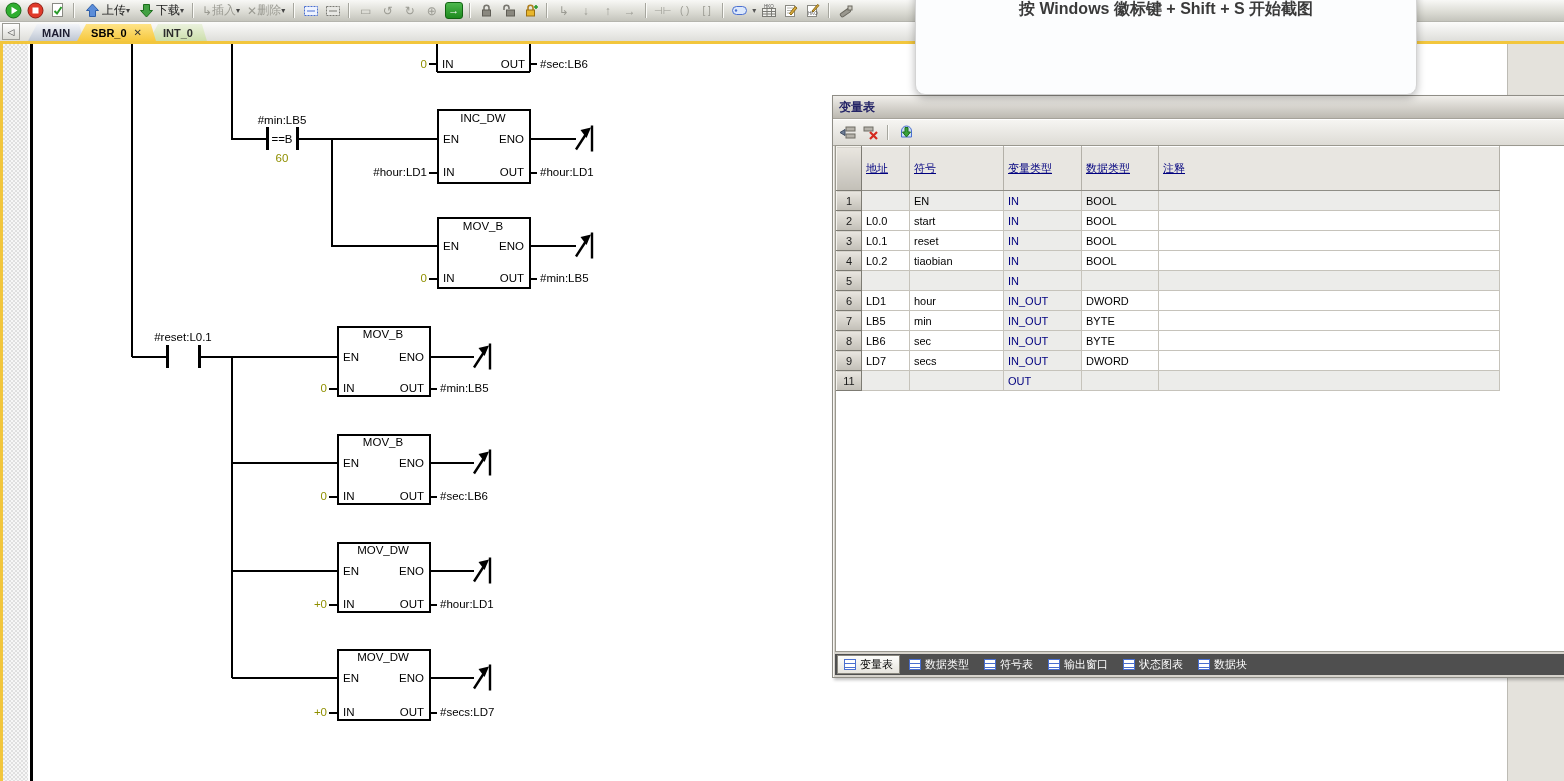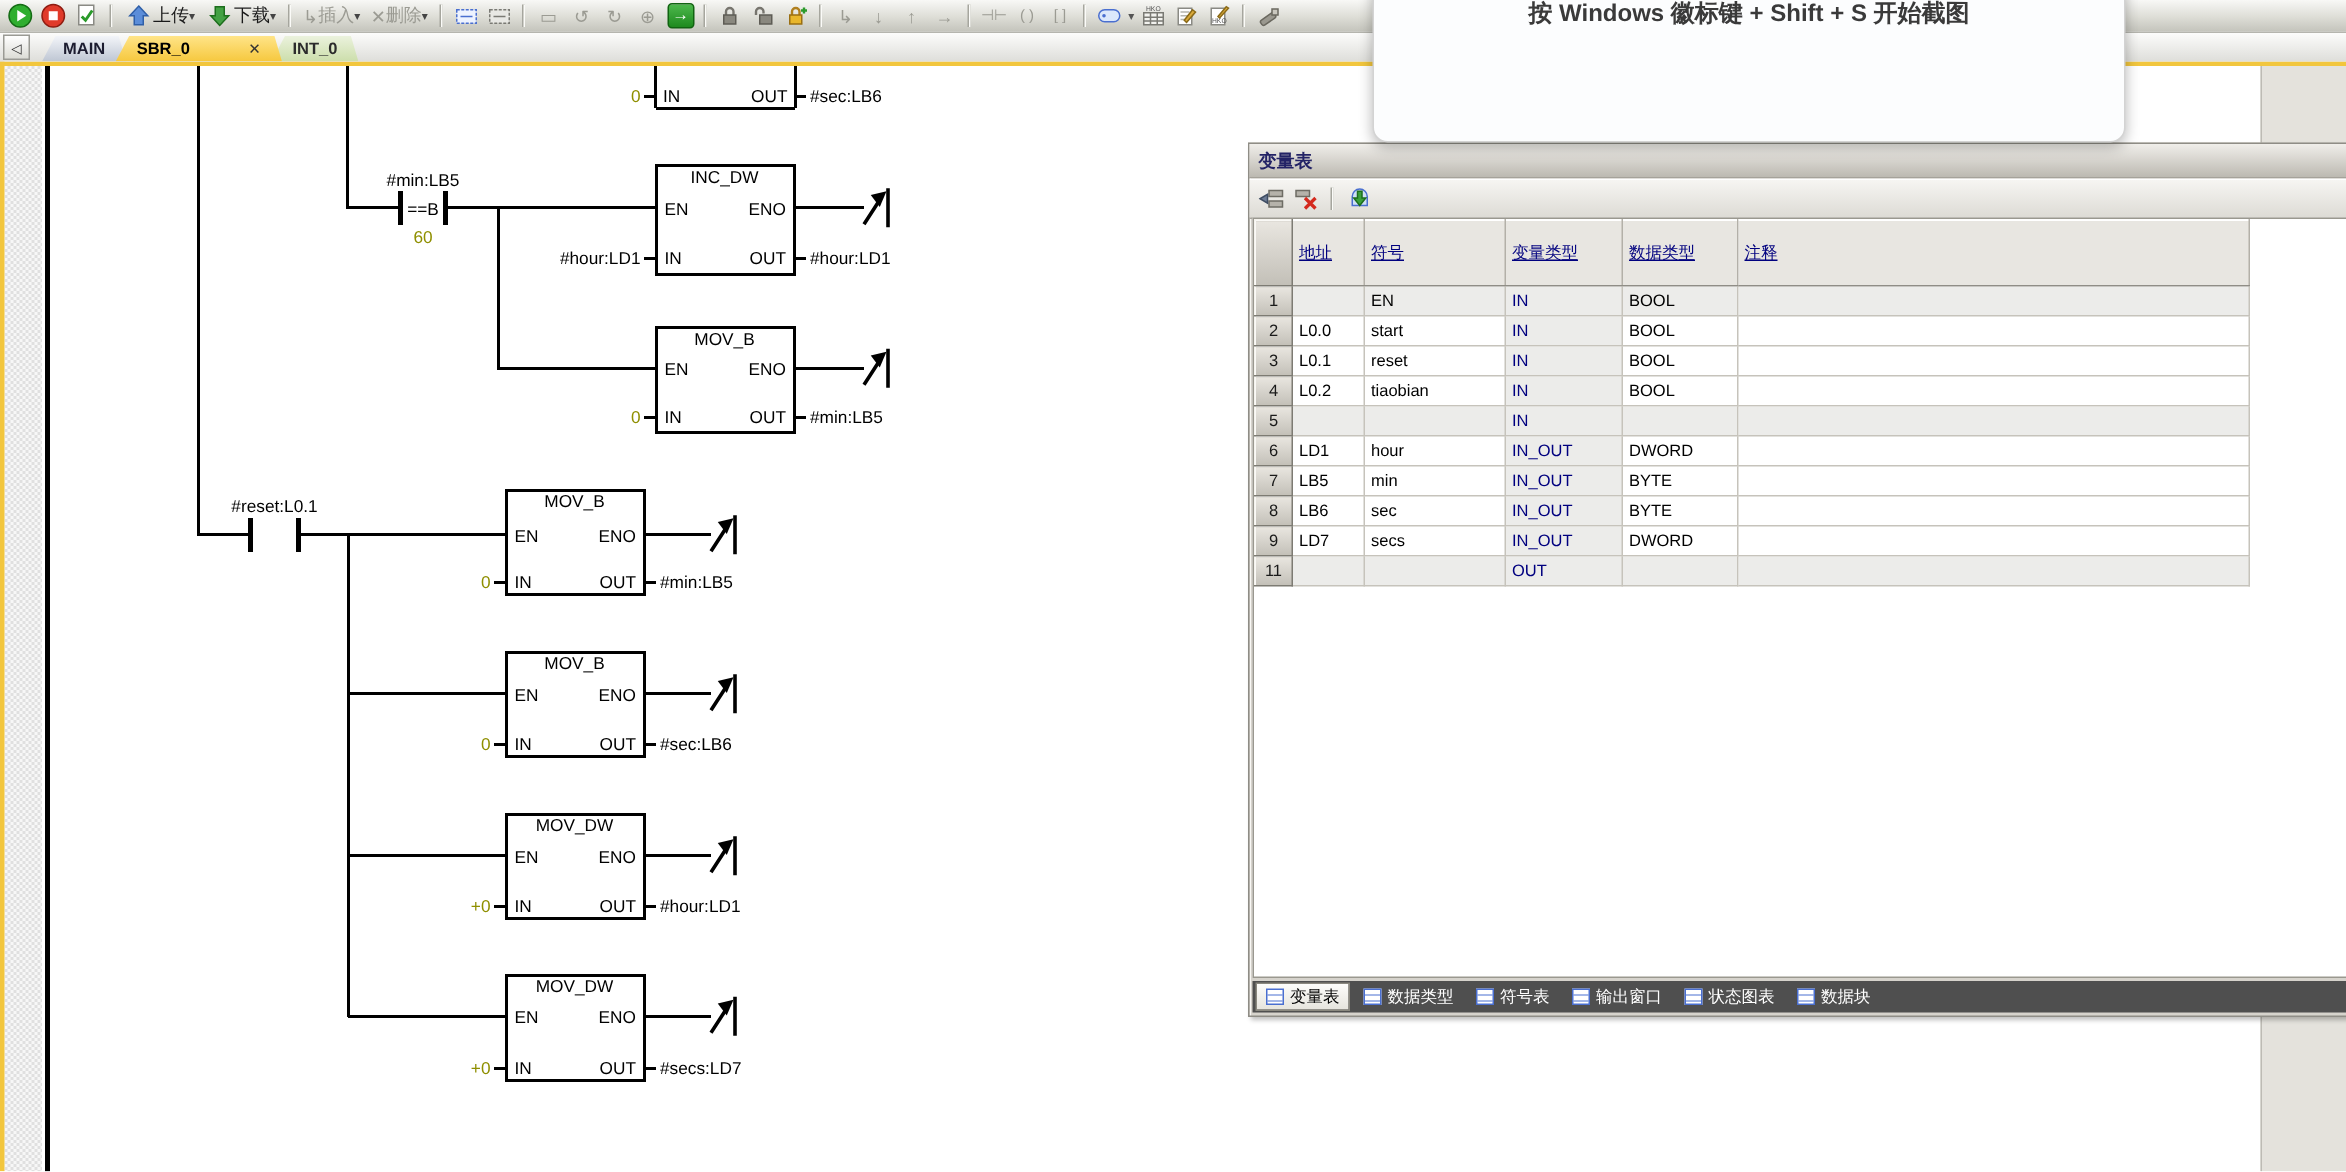--- a/index.html
+++ b/index.html
@@ -20,21 +20,21 @@
          color:#fff;font-size:11px;line-height:14px;text-align:center;font-weight:bold;}
 
   
   .tabbar{position:absolute;left:0;top:22px;width:1564px;height:19px;z-index:4;
           background:linear-gradient(#fcfcfb,#dededa);display:flex;align-items:flex-end;padding-left:2px;box-sizing:border-box;}
   .tabnav{width:16px;height:15px;margin:0 8px 1px 0;background:linear-gradient(#ffffff,#dcdcd6);
           border:1px solid #9a9a94;font-size:9px;color:#333;display:flex;align-items:center;justify-content:center;}
   .tab{position:relative;height:17px;display:flex;align-items:center;padding:0 14px;font-size:11px;font-weight:bold;
        clip-path:polygon(9px 0, calc(100% - 5px) 0, 100% 100%, 0 100%);margin-right:-7px;justify-content:center;}
   .tab.main{background:linear-gradient(#f3f5f9,#bec6d3);color:#1c1c30;z-index:1;}
-  .tab.active{background:linear-gradient(#ffe488,#f6c83e);color:#000;z-index:3;gap:32px;}
+  .tab.active{background:linear-gradient(#ffe488,#f6c83e);color:#000;z-index:3;}
   .tab.int{background:linear-gradient(#ebf2dd,#ccdeab);color:#2c2c2c;z-index:0;}
   .tabclose{margin-left:7px;font-size:10px;font-weight:normal;color:#333;}
 
   
   .accent-top{position:absolute;left:0;top:41px;width:1564px;height:3px;background:#f2c63d;z-index:3;}
   .accent-left{position:absolute;left:0;top:41px;width:3px;height:740px;background:#f2c63d;z-index:3;}
 
   
   .gutter{position:absolute;left:3px;top:44px;width:25px;height:737px;z-index:1;
           background-image:conic-gradient(#e0e0e0 25%, #f7f7f7 0 50%, #e0e0e0 0 75%, #f7f7f7 0);

